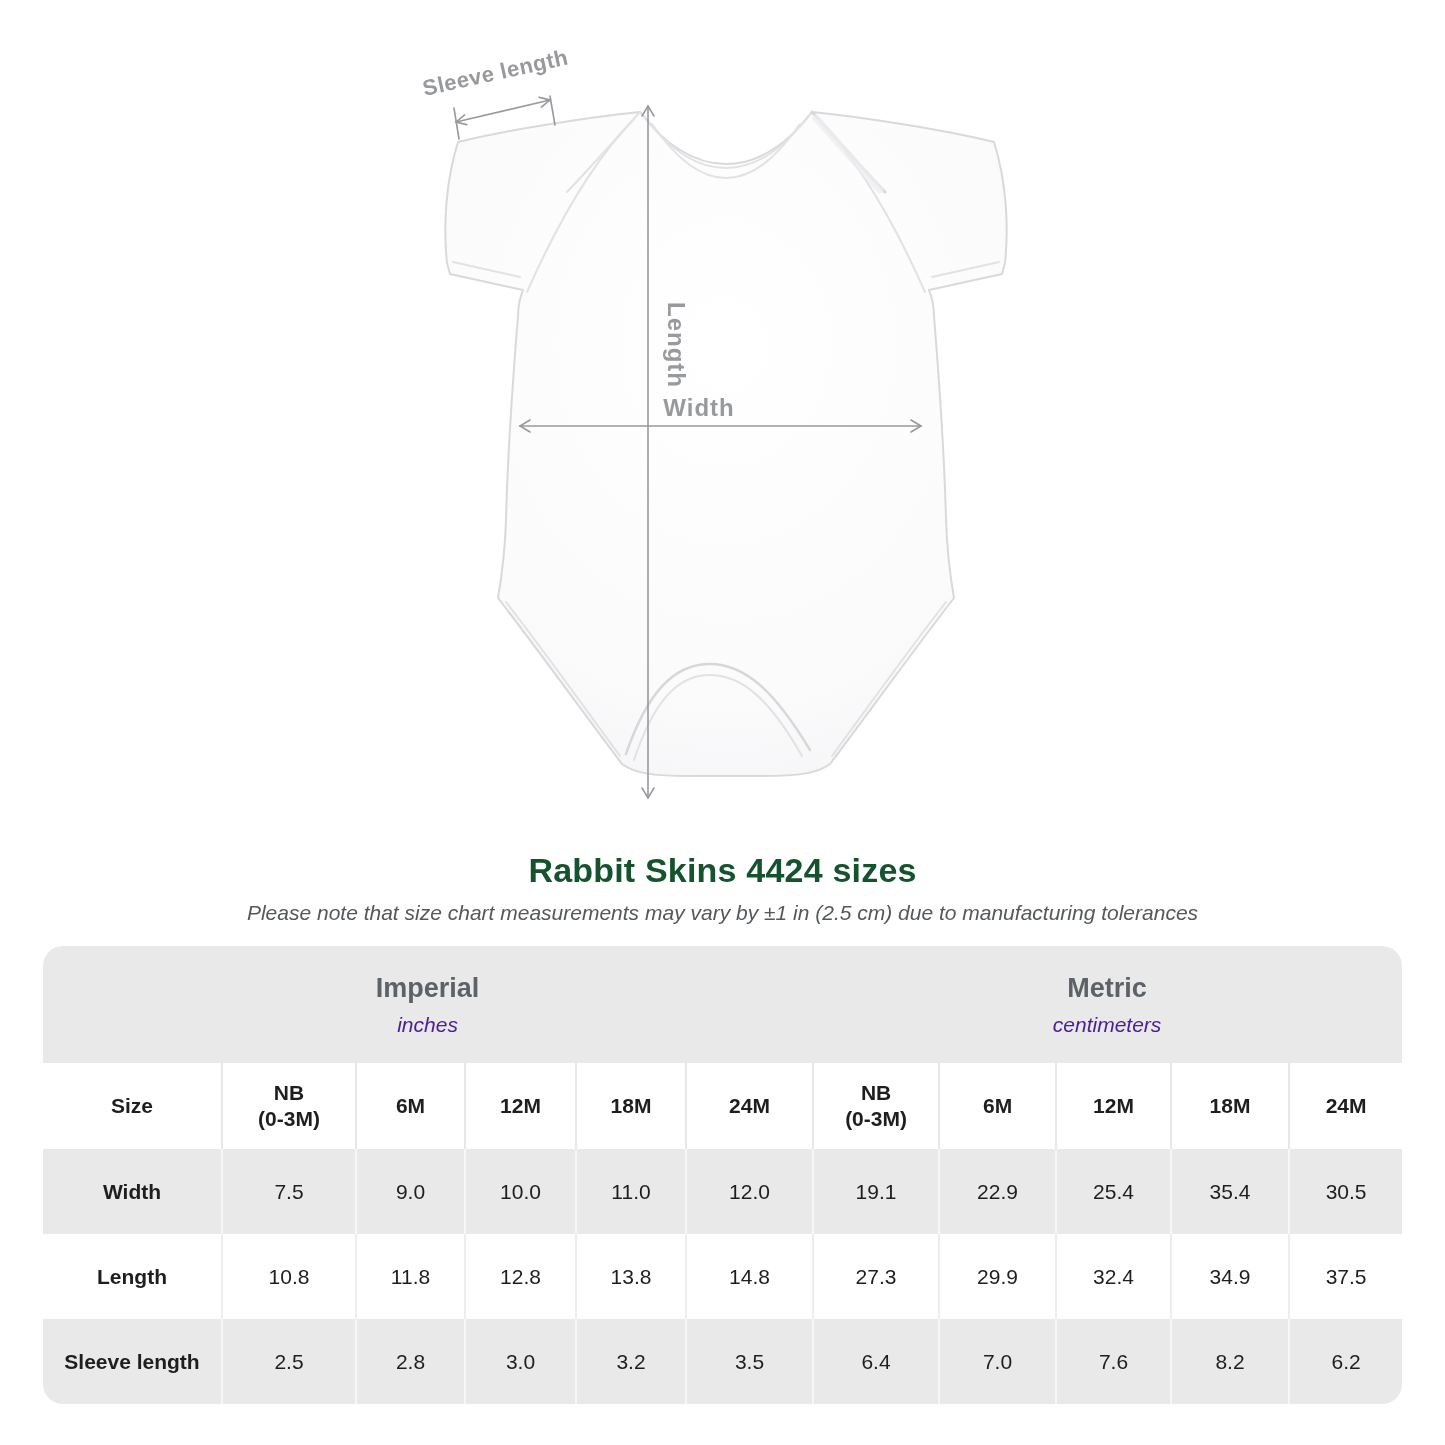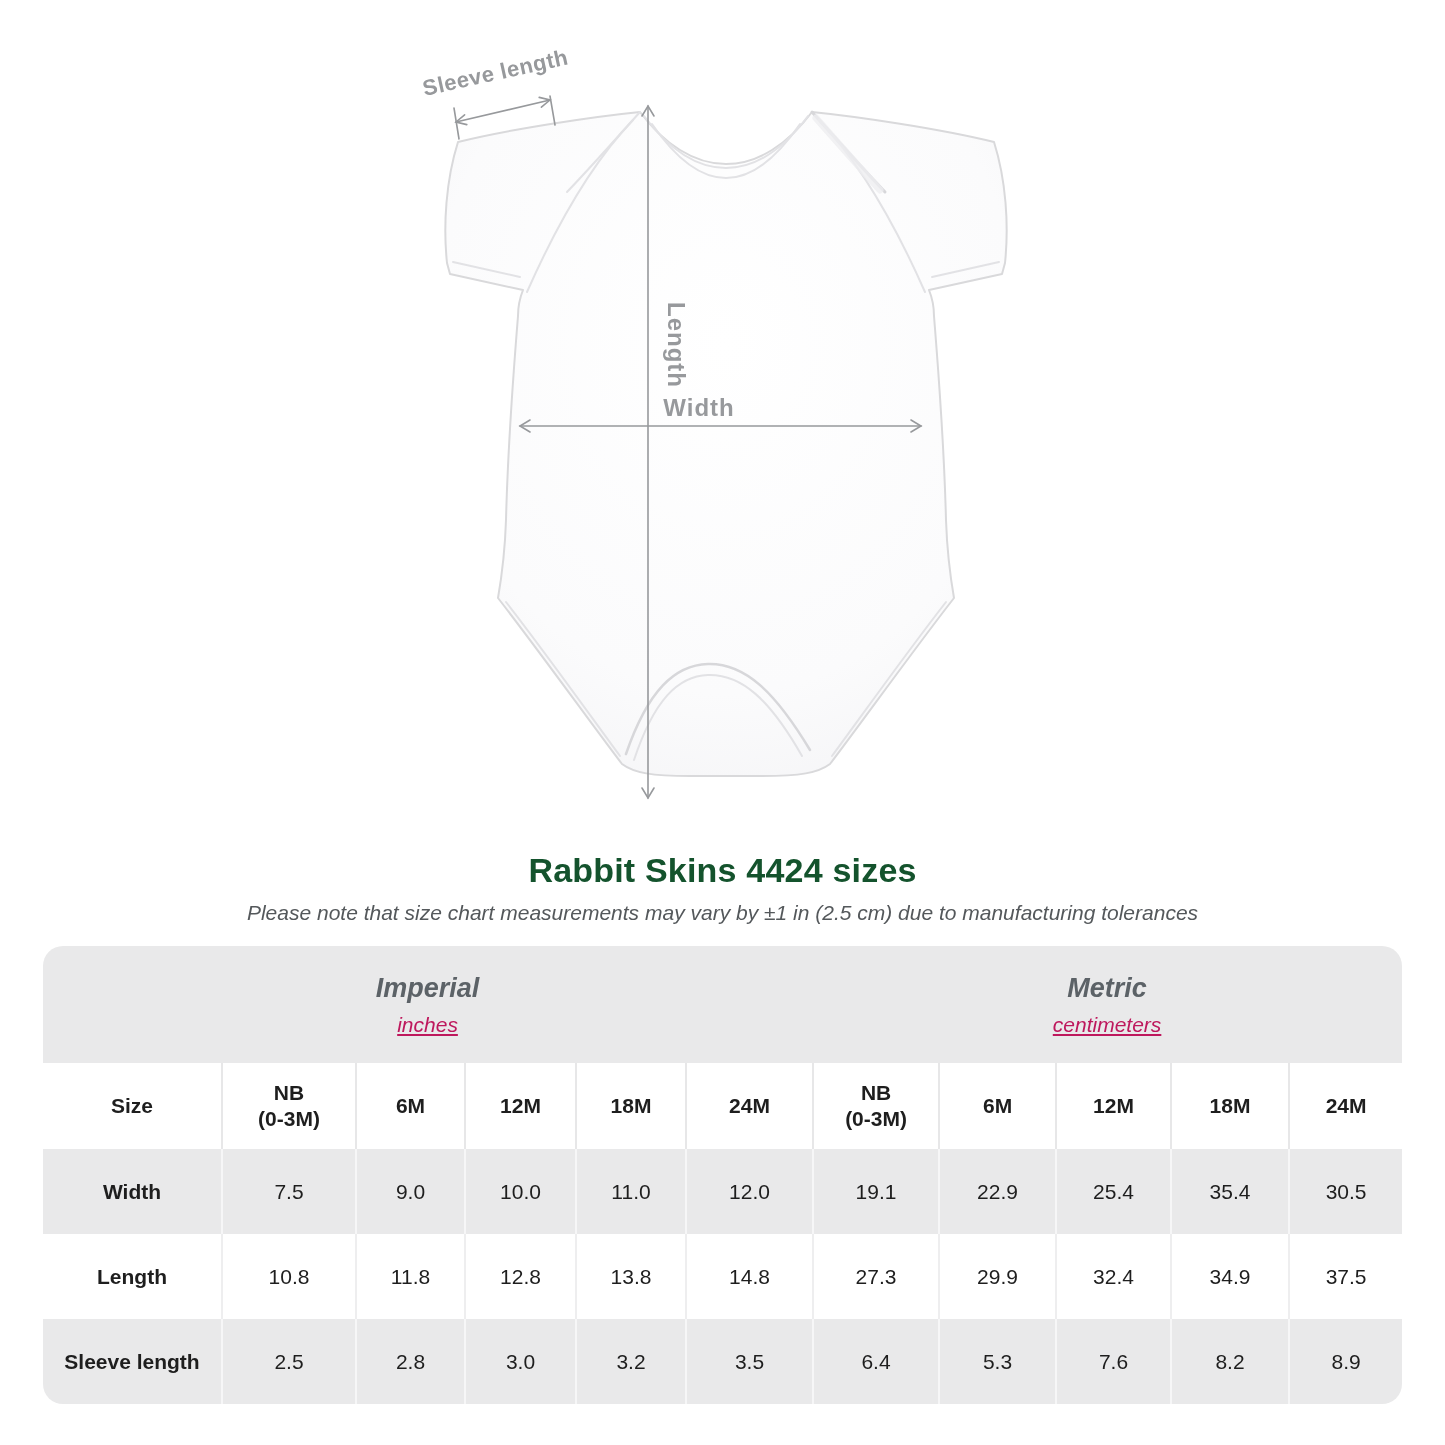--- a/index.html
+++ b/index.html
@@ -16,22 +16,22 @@
   .page-subtitle{position:absolute;top:901px;left:0;width:1445px;text-align:center;
     font-size:21px;font-style:italic;color:#54585b;}
 
   
   .size-table{position:absolute;left:43px;top:946px;width:1359px;border-collapse:separate;border-spacing:0;table-layout:fixed;}
   .size-table td{text-align:center;vertical-align:middle;font-size:21px;color:#1e1e1e;padding:0;}
 
   tr.band-row td{background:#e9e9ea;height:117px;}
   td.band-first{border-top-left-radius:20px;}
   td.band-last{border-top-right-radius:20px;}
-  .band-title{font-size:27px;font-weight:700;font-style:italic;color:#5c6267;margin-bottom:9px;}
-  .band-sub{font-size:21px;font-style:italic;color:#be185d;text-decoration:underline;}
+  .band-title{font-size:27px;font-weight:700;color:#5c6267;margin-bottom:9px;}
+  .band-sub{font-size:21px;font-style:italic;color:#4c1d95;}
 
   tr.size-row td{background:#ffffff;height:86px;}
   tr.row-w td{background:#ffffff;height:85px;}
   tr.row-g td{background:#e9e9ea;height:85px;}
   tr.size-row td + td{border-left:2px solid #e7e7e8;}
   tr.row-w td + td{border-left:2px solid #eeeeef;margin-top:8px;}
   tr.row-g td + td{border-left:2px solid #f6f6f7;margin-top:8px;}
   tr.last-row td:first-child{border-bottom-left-radius:20px;}
   tr.last-row td:last-child{border-bottom-right-radius:20px;}
 
@@ -204,21 +204,21 @@
       </tr>
 
       <tr class="row-g last-row">
         <td class="lbl">Sleeve length</td>
         <td>2.5</td>
         <td>2.8</td>
         <td>3.0</td>
         <td>3.2</td>
         <td>3.5</td>
         <td>6.4</td>
-        <td>5.3</td>
+        <td>7.0</td>
         <td>7.6</td>
         <td>8.2</td>
-        <td>8.9</td>
+        <td>6.2</td>
       </tr>
     </tbody>
   </table>
 
 </div>
 
 </body></html>

